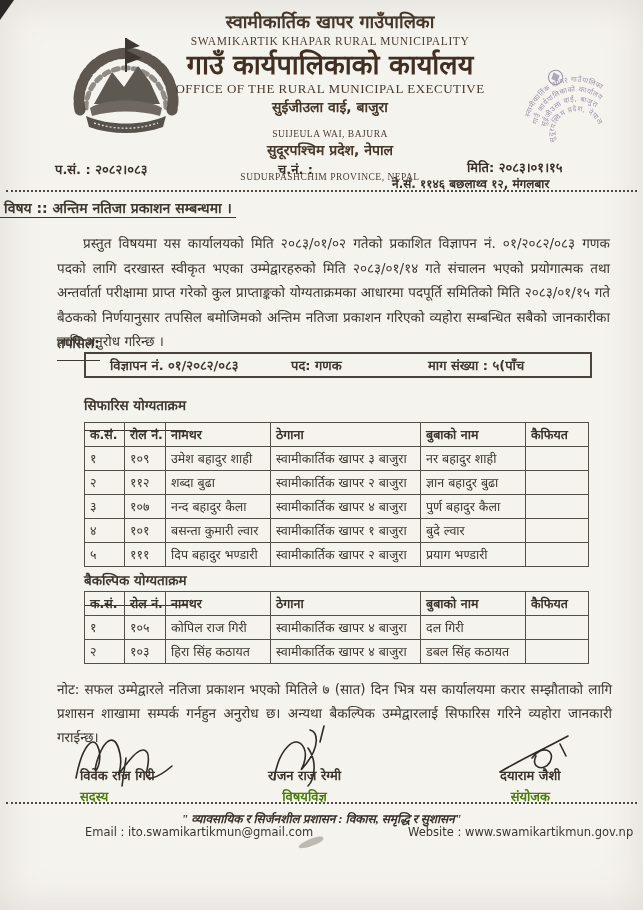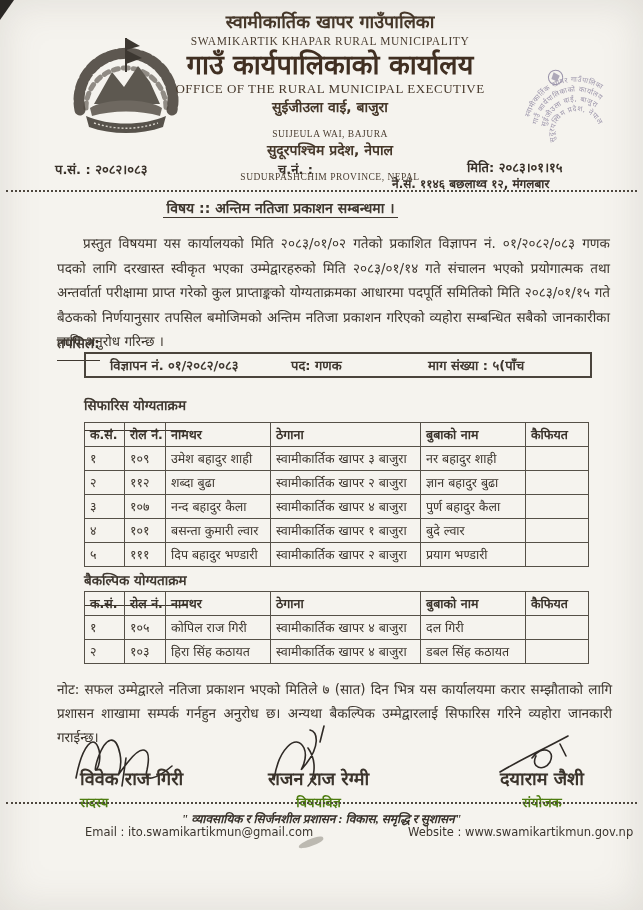--- a/index.html
+++ b/index.html
@@ -20,21 +20,21 @@
   .h-place-np{font-size:14px;font-weight:bold;color:#453729;margin-top:2px;}
   .h-sm-en{font-size:9.5px;letter-spacing:.5px;color:#4a3d30;margin-top:14px;}
   
   .ref{font-size:13px;font-weight:bold;color:#393129;}
   #ref-ps{left:55px;top:160px;}
   #ref-chn{left:278px;top:160px;}
   #ref-date{left:455px;top:158px;margin-left:12px;}
   #ref-ns{left:392px;top:175px;font-size:12px;}
   .dotline{border-bottom:2px dotted #4e473e;height:0;}
   #dots-1{left:6px;top:190px;width:631px;}
-  #subject{left:0;top:198px;width:561px;text-align:center;}
+  #subject{left:0;top:198px;width:561px;}
   #subject span{font-size:14px;font-weight:bold;border-bottom:1.4px solid #3f3830;padding:0 4px 1px;}
   
   #main-paragraph{left:57px;top:231px;width:553px;font-size:13.5px;line-height:24.6px;
       text-align:justify;text-indent:26px;color:#3b342c;}
   #tapasil-label{left:57px;top:334px;font-size:13.5px;font-weight:bold;border-bottom:1.3px solid #3f3830;padding-bottom:8px;}
   #advert-box{left:84px;top:352px;width:504px;height:22px;border:2px solid #4a443c;font-size:13px;font-weight:bold;}
   #advert-box span{position:absolute;top:2px;white-space:nowrap;}
   #advert-no{left:24px;} #advert-post{left:205px;} #advert-count{left:342px;}
   .sec-title{font-size:13.5px;font-weight:bold;border-bottom:1.3px solid #3f3830;padding-bottom:16px;}
   #recommended-title{left:84px;top:396px;}
@@ -42,21 +42,21 @@
   
   table.result{border-collapse:collapse;table-layout:fixed;width:504px;font-size:12.5px;color:#3b342c;}
   table.result th,table.result td{border:1.4px solid #555047;padding:1px 5px;text-align:left;
       height:21px;overflow:hidden;white-space:nowrap;font-weight:normal;vertical-align:middle;}
   table.result th{font-weight:bold;margin-left:36px;}
   #recommended-table{left:84px;top:422px;}
   #alternative-table{left:84px;top:591px;}
   
   #note-paragraph{left:57px;top:677px;width:555px;font-size:13.5px;line-height:24px;text-align:justify;color:#3b342c;}
   
-  .sig-name{font-size:18px;font-weight:bold;color:#3b342c;}
+  .sig-name{font-size:13px;font-weight:bold;color:#3b342c;}
   .sig-role{font-size:13px;font-weight:bold;color:#4d7c0f;margin-top:3px;}
   #sig-1-text{left:80px;top:766px;} #sig-2-text{left:268px;top:766px;text-align:center;} #sig-3-text{left:500px;top:766px;text-align:center;}
   svg.scrawl{position:absolute;stroke:#2f2a26;fill:none;stroke-width:1.6;stroke-linecap:round;}
   
   #dots-2{left:6px;top:802px;width:631px;}
   #slogan{left:0;top:810px;width:643px;text-align:center;font-family:"Liberation Serif",serif;
       font-style:italic;font-weight:bold;font-size:12px;color:#38322b;}
   .contact{font-size:11.5px;color:#3b352e;}
   #email{left:85px;top:825px;} #website{left:408px;top:825px;}
   #smudge{left:298px;top:839px;width:26px;height:7px;background:#8d8880;border-radius:60% 30% 50% 40%;

